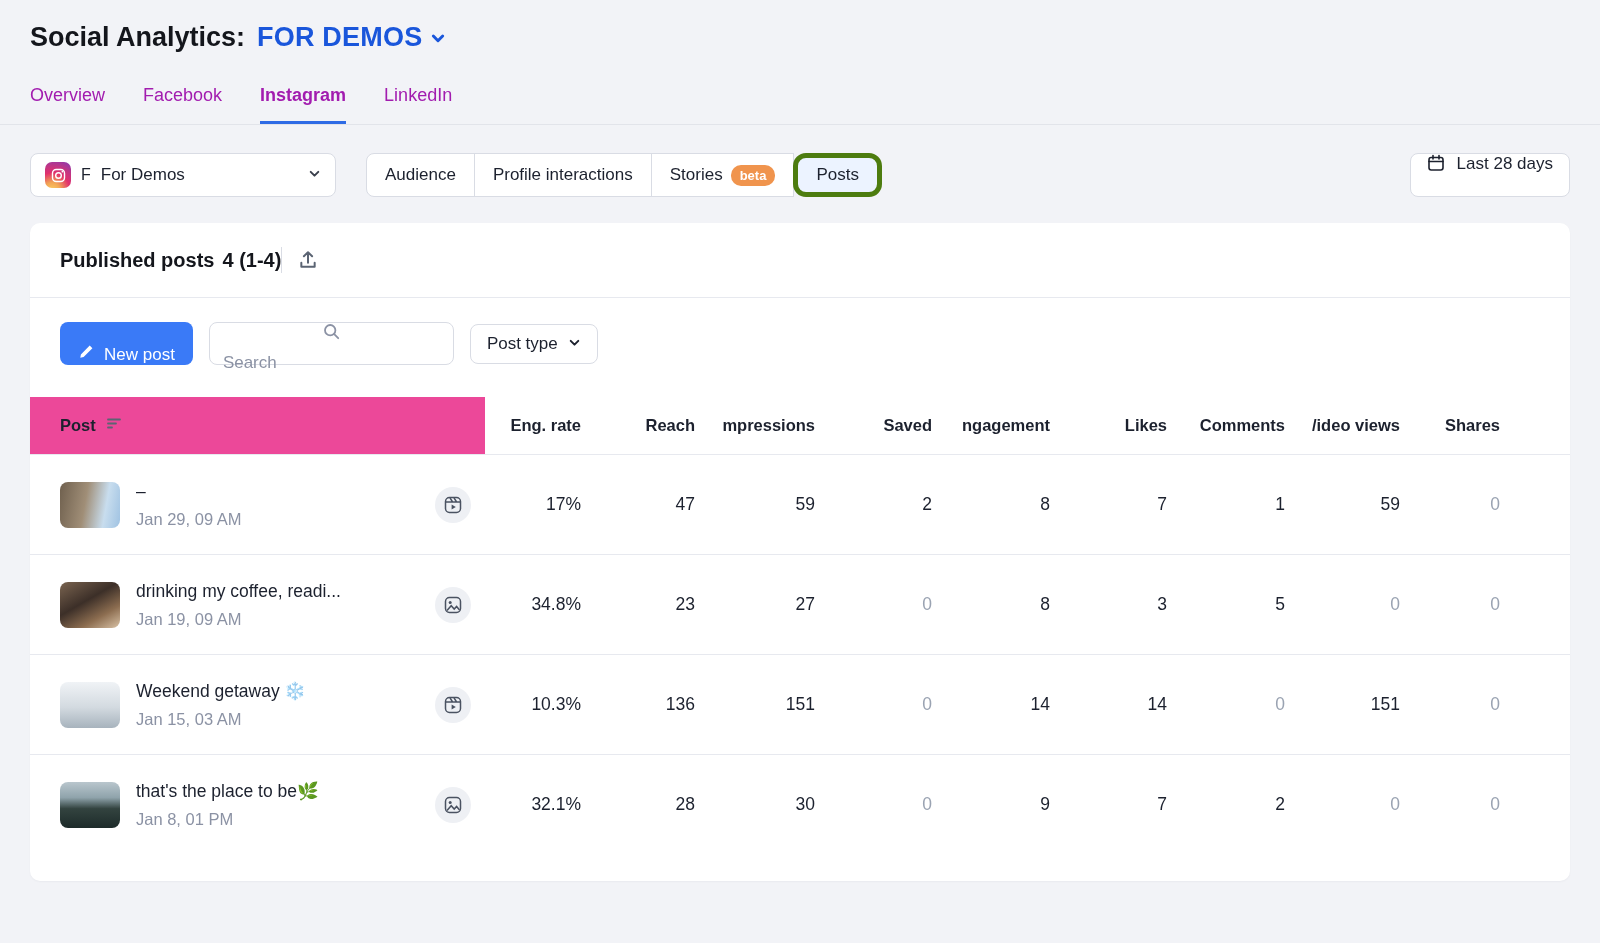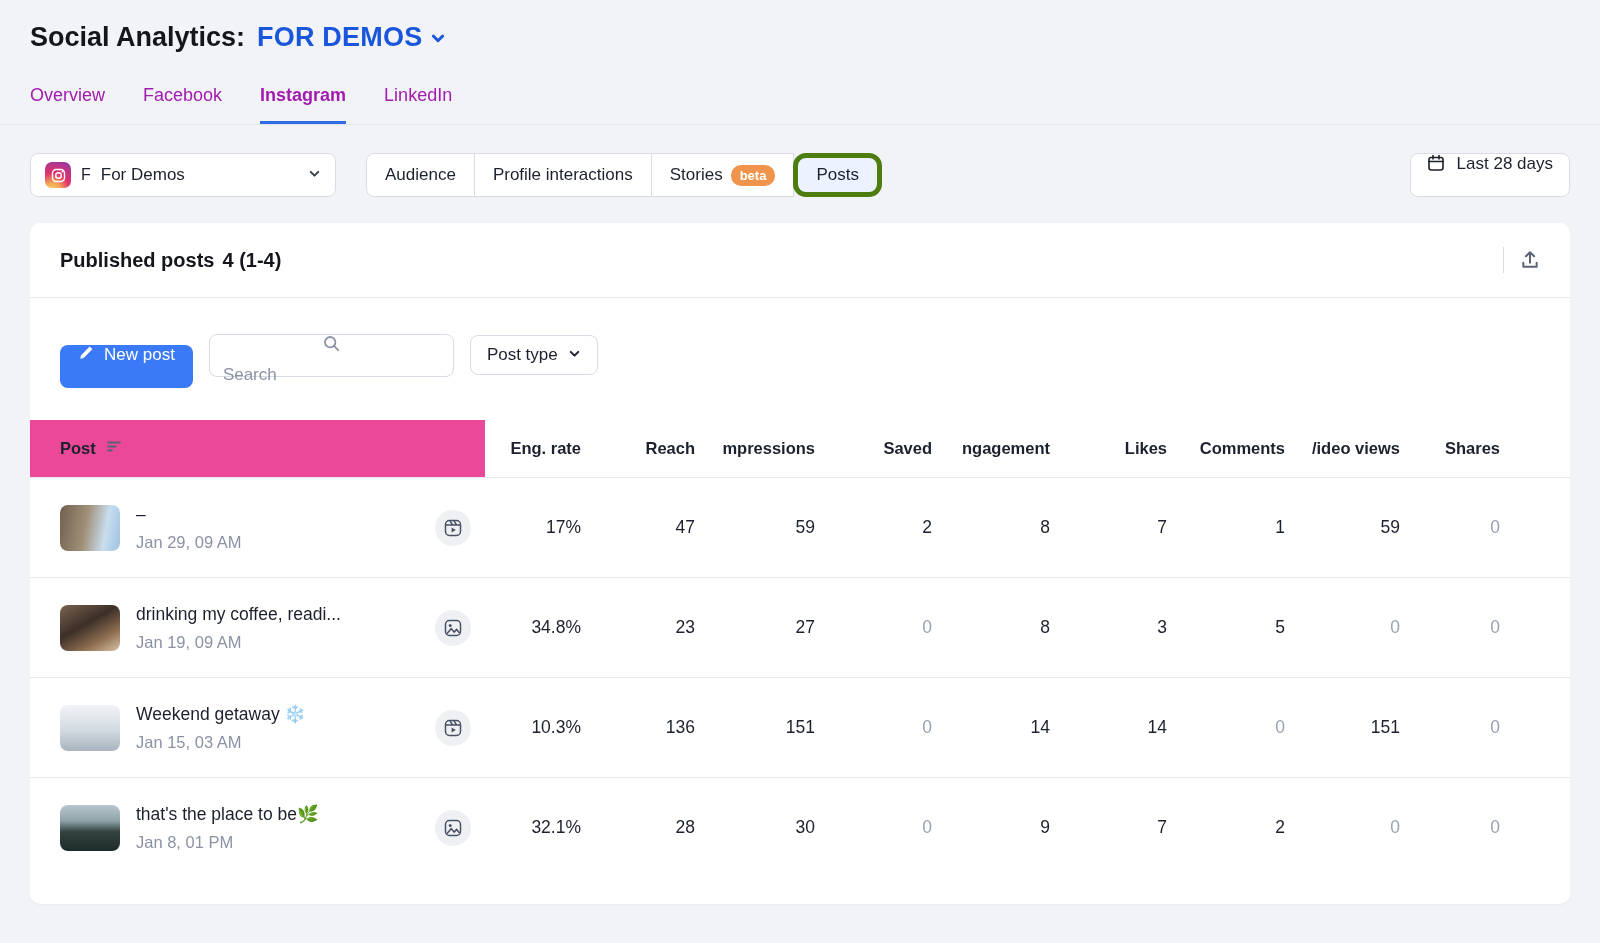--- a/index.html
+++ b/index.html
@@ -62,32 +62,32 @@
   }
   .date-btn {
     margin-left:auto; display:flex; align-items:flex-start; gap:12px;
     background:#fff; border:1px solid #d9dce4; border-radius:8px;
     height:44px; padding:0 16px; font-size:17px; color:#1c212e;
     font-family:inherit; cursor:pointer;
   }
 
   
   .card { margin-top:26px; background:#fff; border-radius:10px; box-shadow:0 1px 2px rgba(24,28,50,.04); padding-bottom:26px; }
-  .card-header { display:flex; align-items:center; justify-content:space-between; padding:24px 30px; border-bottom:1px solid #e7e9ef; }
+  .card-header { display:flex; align-items:center; padding:24px 30px; border-bottom:1px solid #e7e9ef; }
   .card-title { font-size:20px; font-weight:bold; color:#14161c; display:flex; gap:8px; }
   .card-header-right { display:flex; align-items:center; gap:16px; }
   .v-divider { width:1px; height:26px; background:#d9dce4; }
   .icon-btn { background:none; border:none; cursor:pointer; color:#5b6473; display:flex; align-items:center; }
 
   
   .toolbar { display:flex; align-items:center; gap:16px; padding:24px 30px 0; }
   .btn-primary {
-    display:flex; align-items:flex-start; gap:10px; background:#3a7af7; color:#fff;
+    display:flex; align-items:flex-end; gap:10px; background:#3a7af7; color:#fff;
     border:none; border-radius:8px; height:43px; padding:0 18px;
-    font-size:17px; font-family:inherit; cursor:pointer;margin-top:23px;
+    font-size:17px; font-family:inherit; cursor:pointer;
   }
   .search-box {
     display:flex; align-items:center; gap:9px; background:#fff;
     border:1px solid #d9dce4; border-radius:8px; height:43px; padding:0 13px; width:245px;flex-direction:column;
   }
   .search-box input { border:none; outline:none; font-size:17px; font-family:inherit; width:100%; color:#1c212e; background:transparent; }
   .search-box input::placeholder { color:#8b92a4; }
   .dropdown-btn {
     display:flex; align-items:center; gap:10px; background:#fff;
     border:1px solid #d9dce4; border-radius:8px; height:40px; padding:0 16px;

